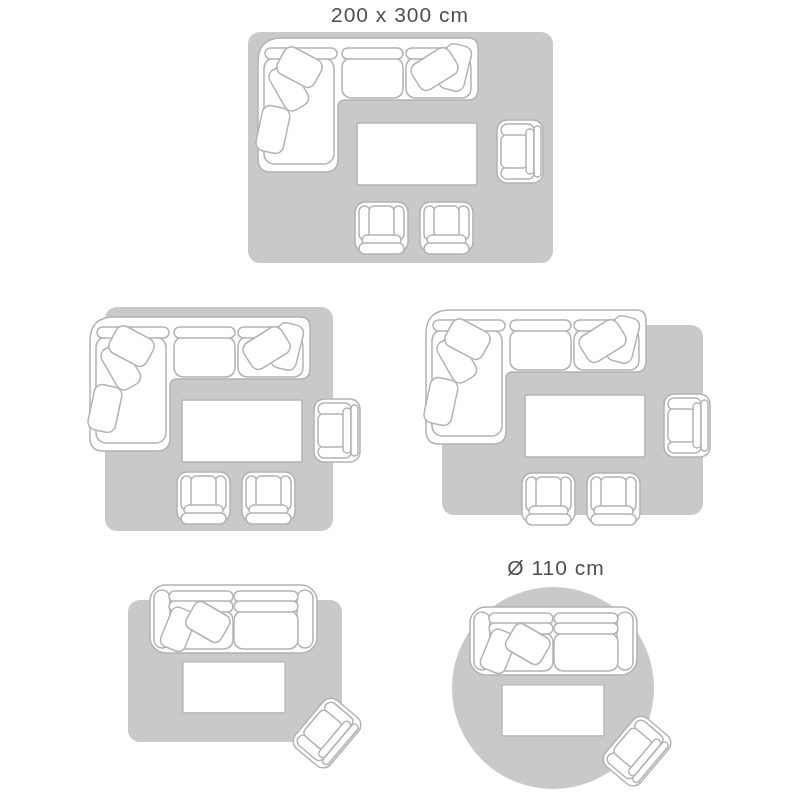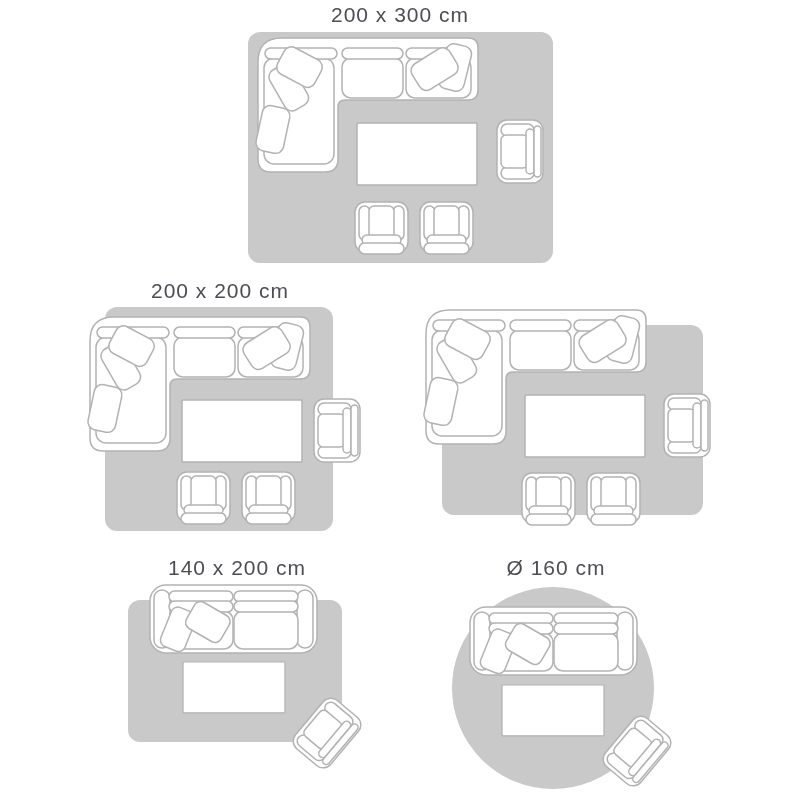--- a/index.html
+++ b/index.html
@@ -128,17 +128,15 @@
 
     <g>
       <circle class="rug" cx="553" cy="688" r="101"></circle>
       <use href="#sofa-2seat" transform="translate(470,607)"></use>
       <use href="#coffee-table" transform="translate(502,685) scale(0.85,0.82)"></use>
       <use href="#armchair-side" transform="translate(637,751) rotate(40) translate(-23,-31.5)"></use>
     </g>
   </svg>
 
   <div class="size-label" style="left:400px; top:4px">200 x 300 cm</div>
-  <div class="size-label" style="left:220px; top:280px">200 x 200 cm</div>
-  <div class="size-label" style="left:237px; top:557px">140 x 200 cm</div>
-  <div class="size-label" style="left:556px; top:557px">Ø 160 cm</div>
+  <div class="size-label" style="left:556px; top:557px">Ø 110 cm</div>
 
 </div>
 
 </body></html>

